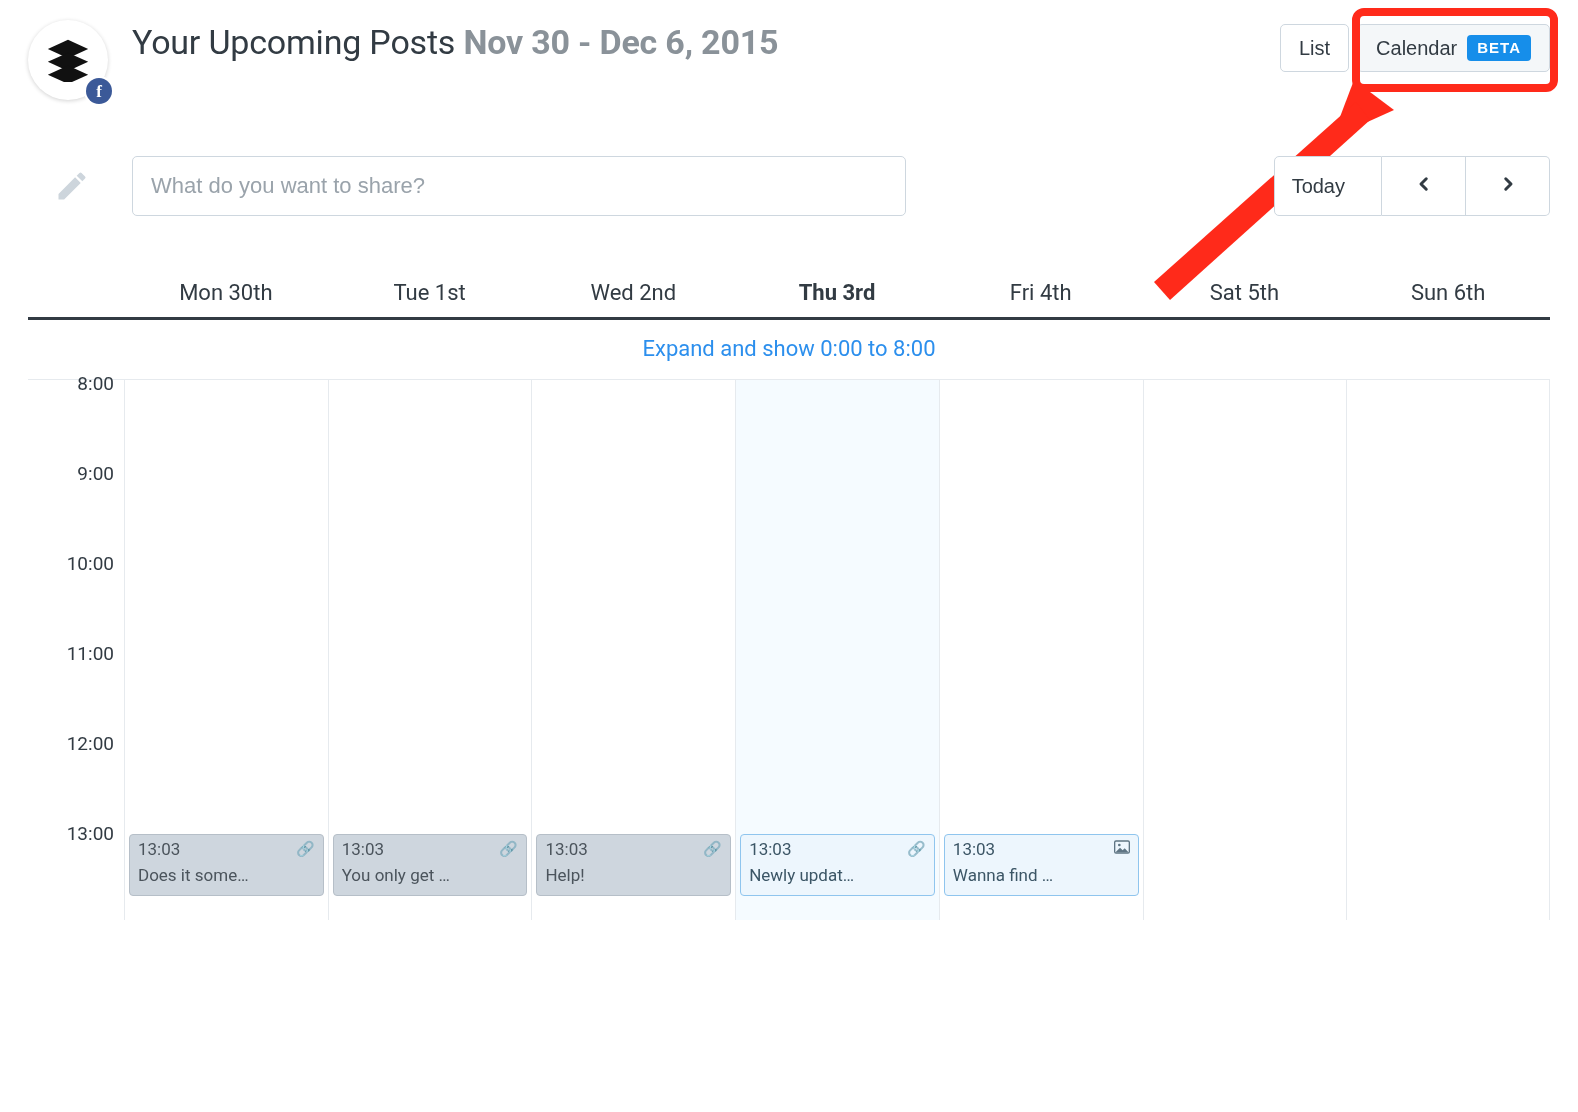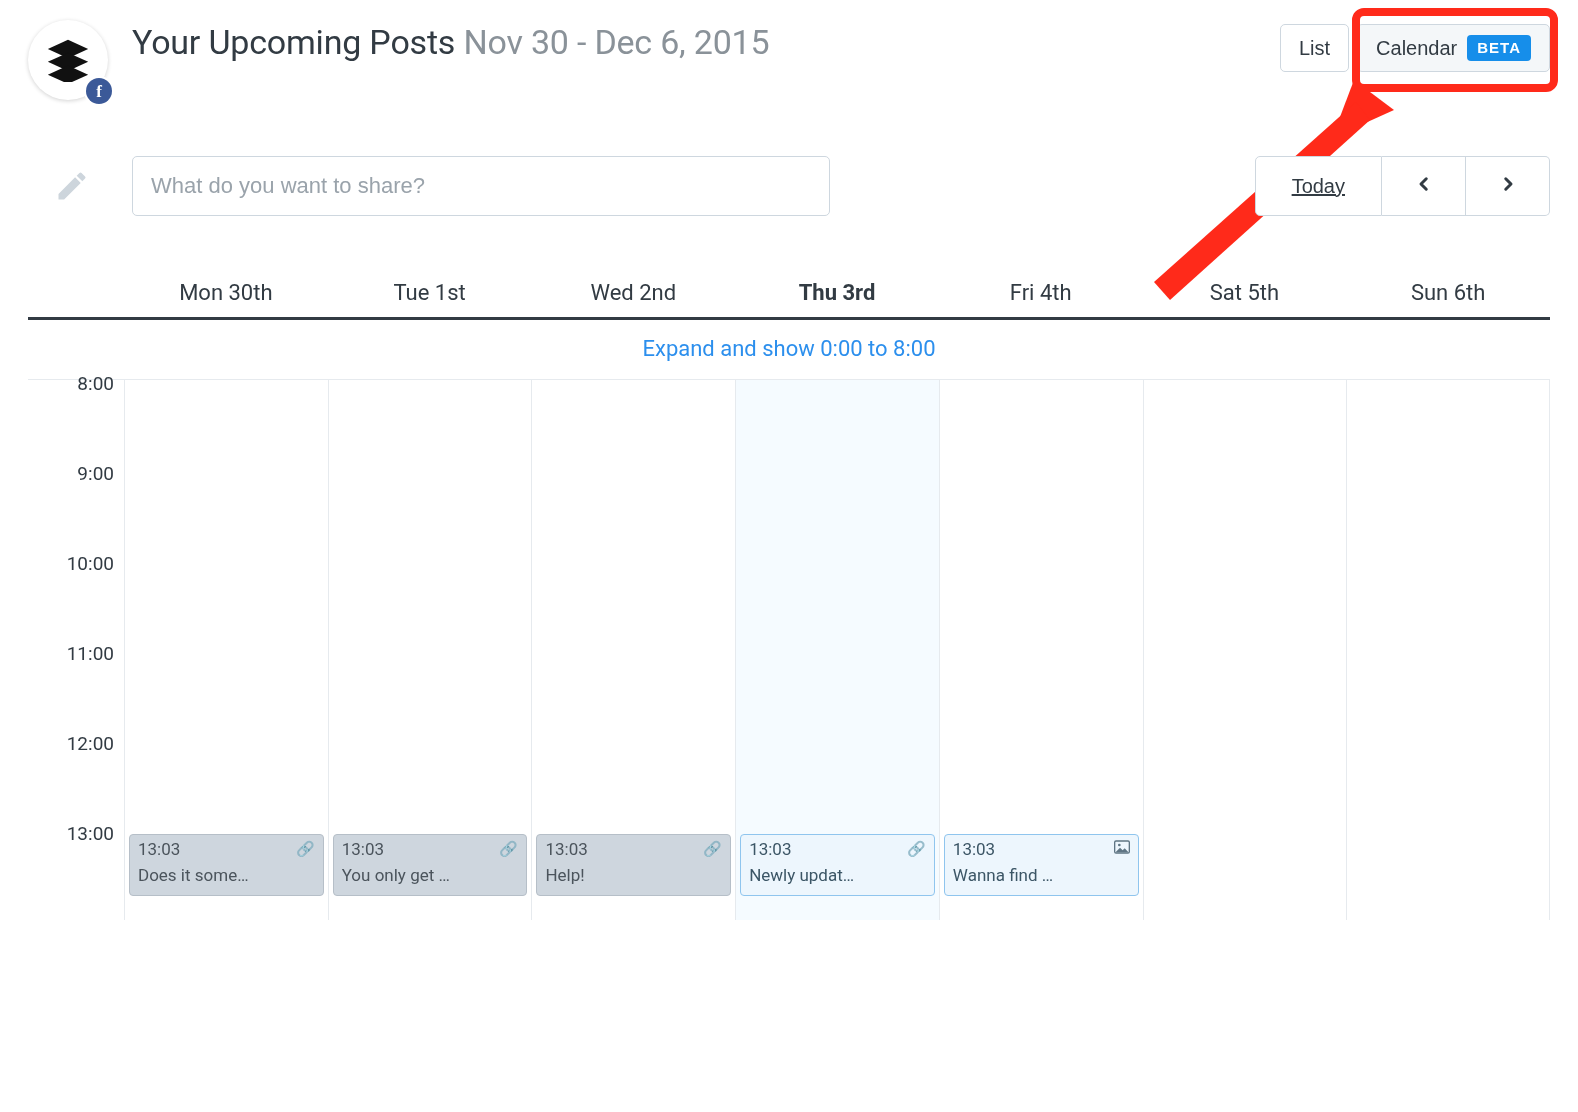--- a/index.html
+++ b/index.html
@@ -60,21 +60,21 @@
     justify-content: center;
     box-shadow: 0 0 0 2px #fff;
     font-family: Georgia, "Times New Roman", serif;
     font-weight: 700;
     font-size: 17px;
     line-height: 1;
   }
   .title-block { flex: 1 1 auto; min-width: 0; }
   .title-line { font-size: 34px; font-weight: 400; line-height: 1.2; margin: 2px 0 4px; letter-spacing: -0.2px;}
   .title-line .title-strong { color: var(--text-dark); }
-  .title-line .title-range  { color: var(--text-light); }
+  .title-line .title-range  { color: var(--text-light); font-weight: bold; }
   .subtitle-line { font-size: 21px; color: var(--text-muted); }
   .subtitle-line .count { font-weight: 700; }
 
   .view-toggle {
     display: flex;
     gap: 8px;
     flex: 0 0 auto;
     padding-top: 4px;
     position: relative;
   }
@@ -124,21 +124,21 @@
     display: flex;
     align-items: center;
     justify-content: center;
     flex: 0 0 auto;
   }
   .compose {
     flex: 1 1 auto;
     min-width: 0;
   }
   .compose input {
-    width: 698px;
+    width: 774px;
     max-width: 100%;
     height: 60px;
     font-size: 22px;
     padding: 0 18px;
     border: 1px solid var(--border);
     border-radius: 5px;
     color: var(--text-dark);
     outline: none;
   }
   .compose input::placeholder { color: #9aa3ab; }
@@ -295,21 +295,21 @@
   <div class="tools-row">
     <div class="pencil">
       <svg width="36" height="36" viewBox="0 0 24 24" fill="#cdd5dc">
         <path d="M3 17.25V21h3.75L17.81 9.94l-3.75-3.75L3 17.25zM20.71 7.04a1 1 0 0 0 0-1.41l-2.34-2.34a1 1 0 0 0-1.41 0l-1.83 1.83 3.75 3.75 1.83-1.83z"></path>
       </svg>
     </div>
     <div class="compose">
       <input type="text" placeholder="What do you want to share?" style="">
     </div>
     <div class="day-nav">
-      <button class="btn" style="padding-left:36px;padding-right:36px;text-decoration:underline;">Today</button>
+      <button class="btn" style="padding-left:17px;padding-right:36px;">Today</button>
       <button class="btn chev">
         <span>
           <svg width="18" height="18" viewBox="0 0 24 24" fill="none" stroke="#323b43" stroke-width="4" stroke-linecap="round" stroke-linejoin="round">
               <polyline points="15 5 8 12 15 19"></polyline>
             </svg>
         </span>
       </button>
       <button class="btn chev">
         <span>
           <svg width="18" height="18" viewBox="0 0 24 24" fill="none" stroke="#323b43" stroke-width="4" stroke-linecap="round" stroke-linejoin="round">

